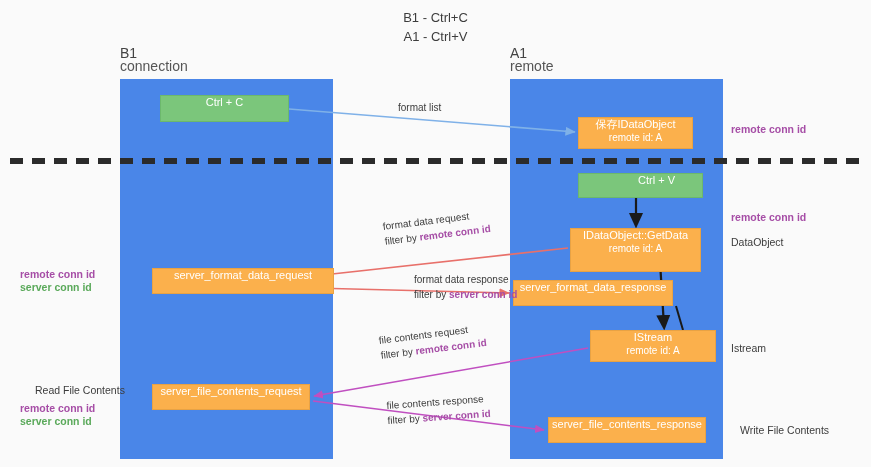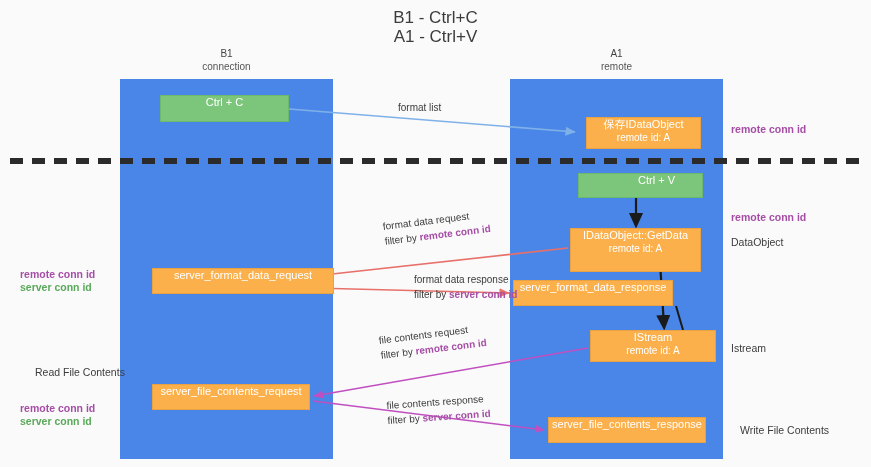--- a/index.html
+++ b/index.html
@@ -10,45 +10,45 @@
     overflow:hidden;
   }
   #stage{position:relative;width:871px;height:467px;}
 
   
   .lane{position:absolute;background:#4a86e8;}
   #lane-b1{left:120px;top:79px;width:213px;height:380px;}
   #lane-a1{left:510px;top:79px;width:213px;height:380px;}
 
   .lane-head{
-    position:absolute;text-align:center;width:213px;
-    font-size:10px;color:#444;line-height:13px;
+    position:absolute;width:213px;
+    font-size:14px;color:#444;line-height:13px;
   }
   #head-b1{left:120px;top:47px;}
   #head-a1{left:510px;top:47px;}
   .lane-head .l2{color:#555;}
 
   
   #title{
     position:absolute;left:0;top:8px;width:871px;text-align:center;
-    font-size:17px;color:#3c3c3c;line-height:19px;
+    font-size:13px;color:#3c3c3c;line-height:19px;
   }
 
   
   .box{
     position:absolute;box-sizing:border-box;
     display:flex;flex-direction:column;align-items:center;justify-content:flex-start;
     color:#ffffff;font-size:11px;line-height:13px;text-align:center;
   }
   .box .l2{font-size:10px;}
   .green{background:#7bc67b;border:1px solid #6cb86c;}
   .orange{background:#fbb04c;border:1px solid #e8a244;}
 
   #box-ctrlc{left:160px;top:95px;width:129px;height:27px;}
-  #box-idataobject{left:578px;top:117px;width:115px;height:32px;margin-left:8px;}
+  #box-idataobject{left:578px;top:117px;width:115px;height:32px;}
   #box-ctrlv{left:578px;top:173px;width:125px;height:25px;padding-left:32px;}
   #box-getdata{left:570px;top:228px;width:131px;height:44px;}
   #box-sfdreq{left:152px;top:268px;width:182px;height:26px;}
   #box-sfdresp{left:513px;top:280px;width:160px;height:26px;}
   #box-istream{left:590px;top:330px;width:126px;height:32px;}
   #box-sfcreq{left:152px;top:384px;width:158px;height:26px;}
   #box-sfcresp{left:548px;top:417px;width:158px;height:26px;}
 
   
   .side{position:absolute;font-size:10.5px;line-height:13px;}
@@ -56,21 +56,21 @@
   .green-t{color:#5aa95a;font-weight:bold;}
   .plain{color:#3c3c3c;}
 
   #ann-r1{left:731px;top:123px;}
   #ann-r2{left:731px;top:211px;}
   #ann-r3{left:731px;top:236px;}
   #ann-r4{left:731px;top:342px;}
   #ann-r5{left:740px;top:424px;}
 
   #ann-l1{left:20px;top:268px;text-align:left;}
-  #ann-l2{left:27px;top:366px;padding-left:8px;}
+  #ann-l2{left:27px;top:384px;padding-left:8px;}
   #ann-l3{left:20px;top:402px;}
 
   
   #sep{
     position:absolute;left:10px;top:158px;width:851px;height:6px;
     background:repeating-linear-gradient(to right,#2b2b2b 0 13px,transparent 13px 22px);
   }
 
   
   .edge-lbl{

